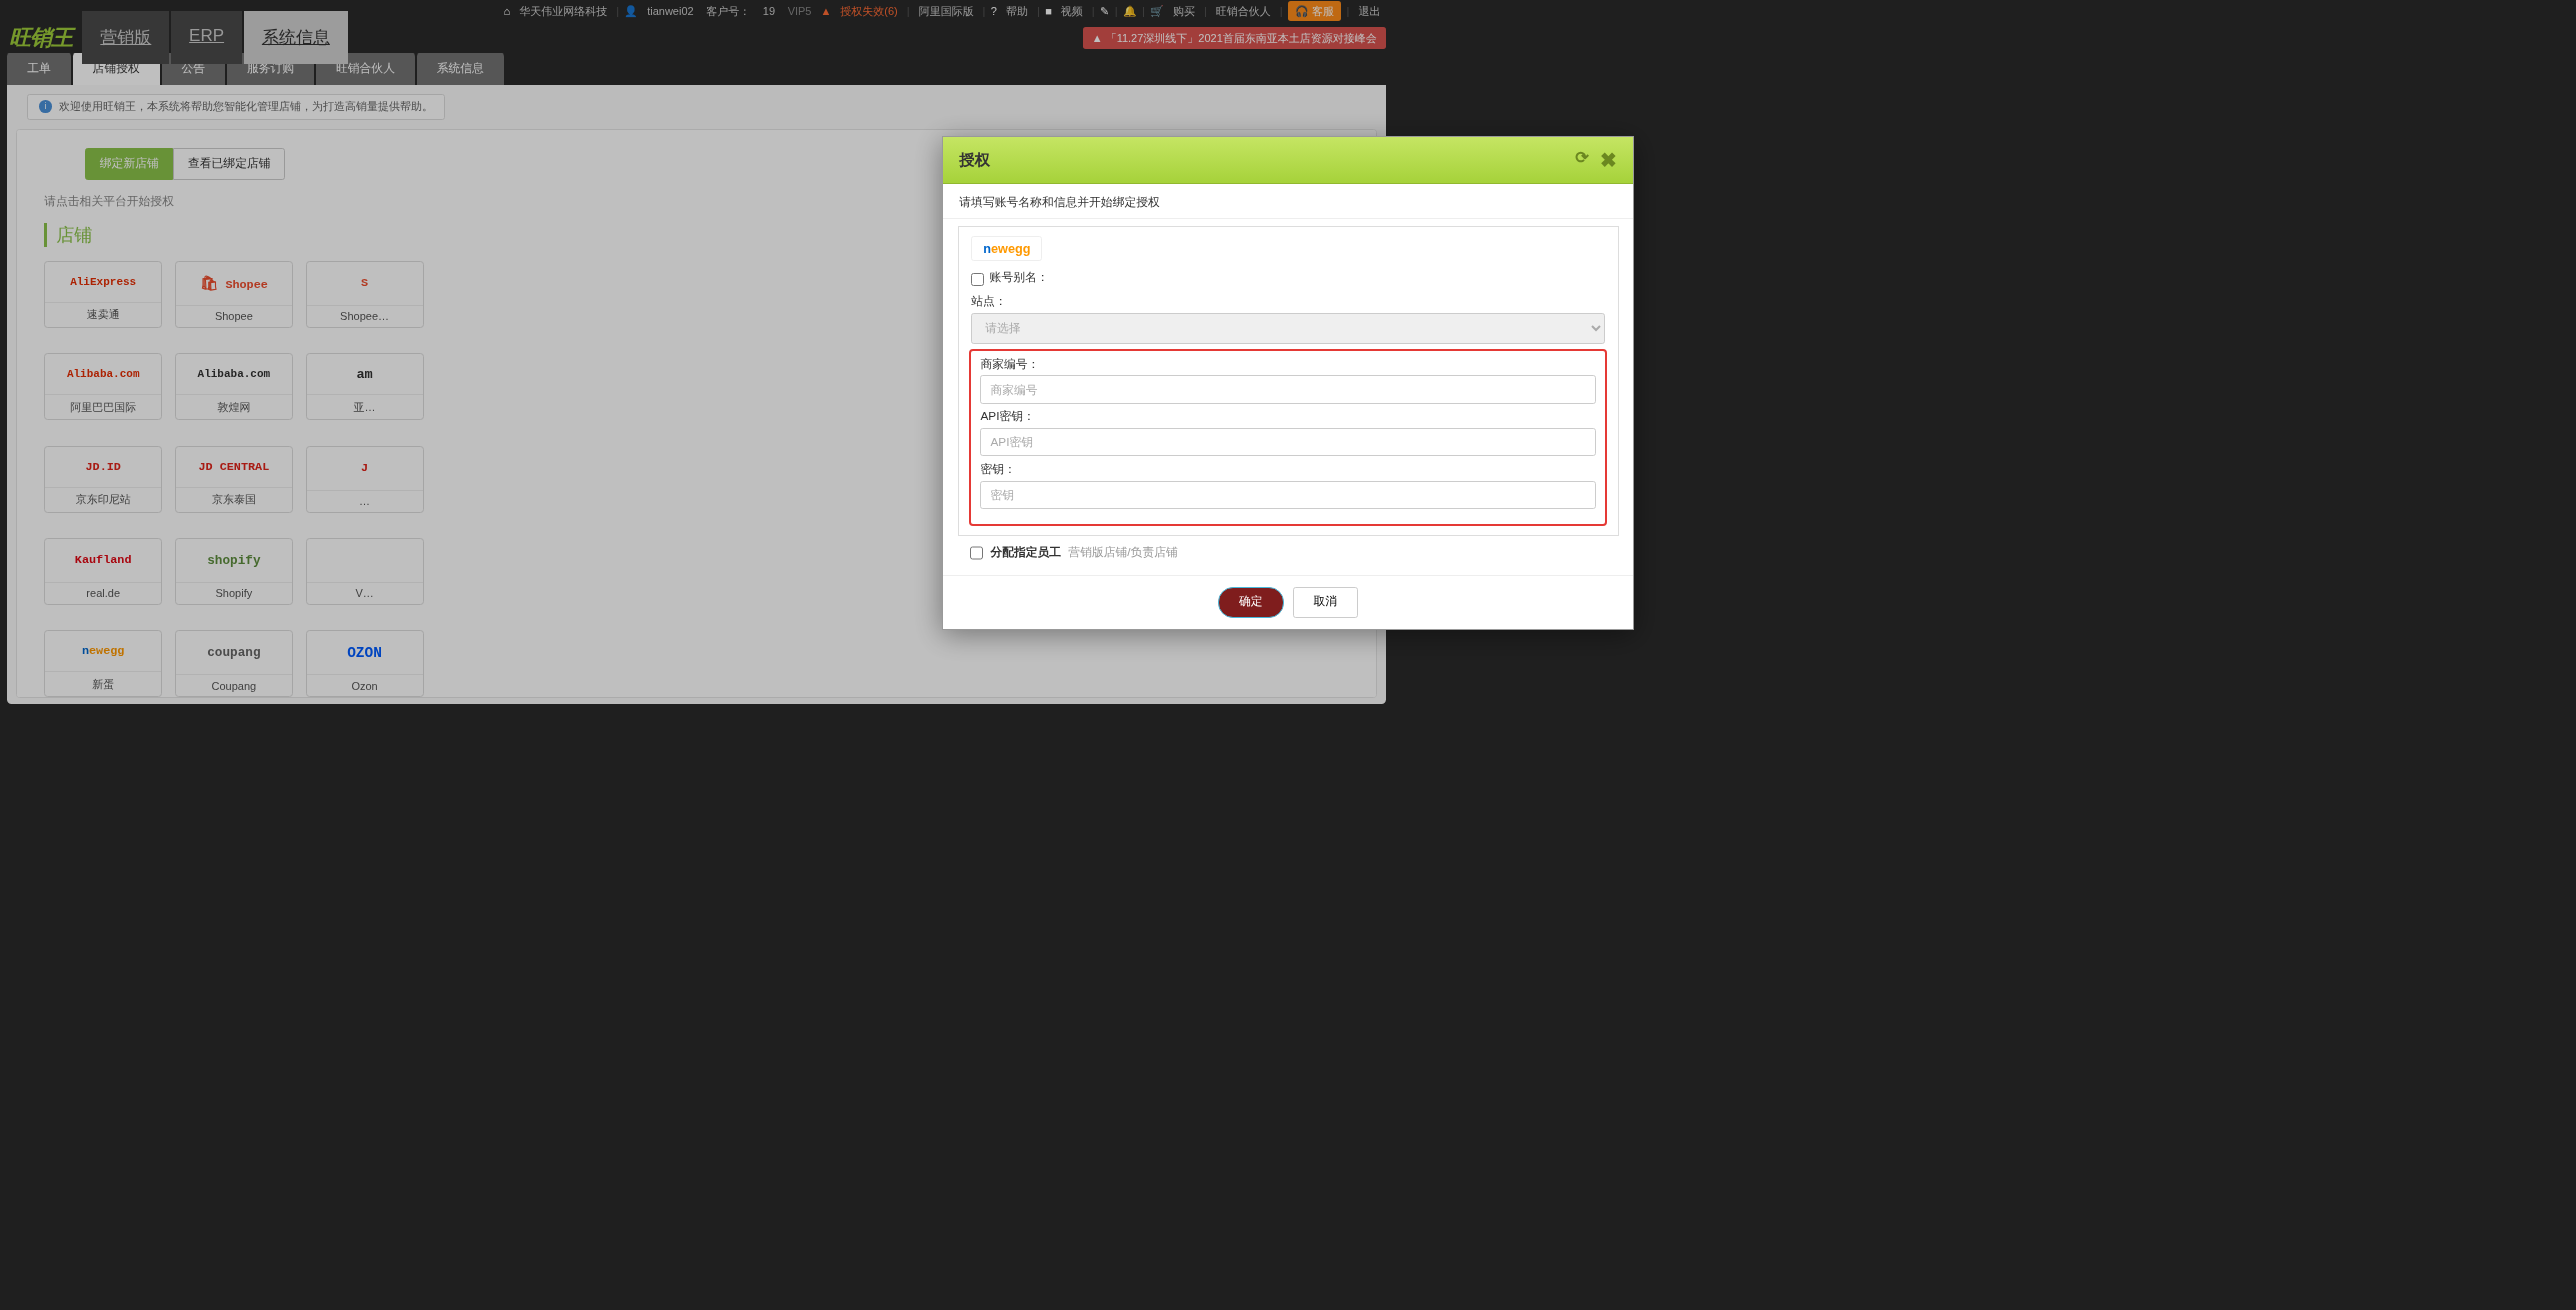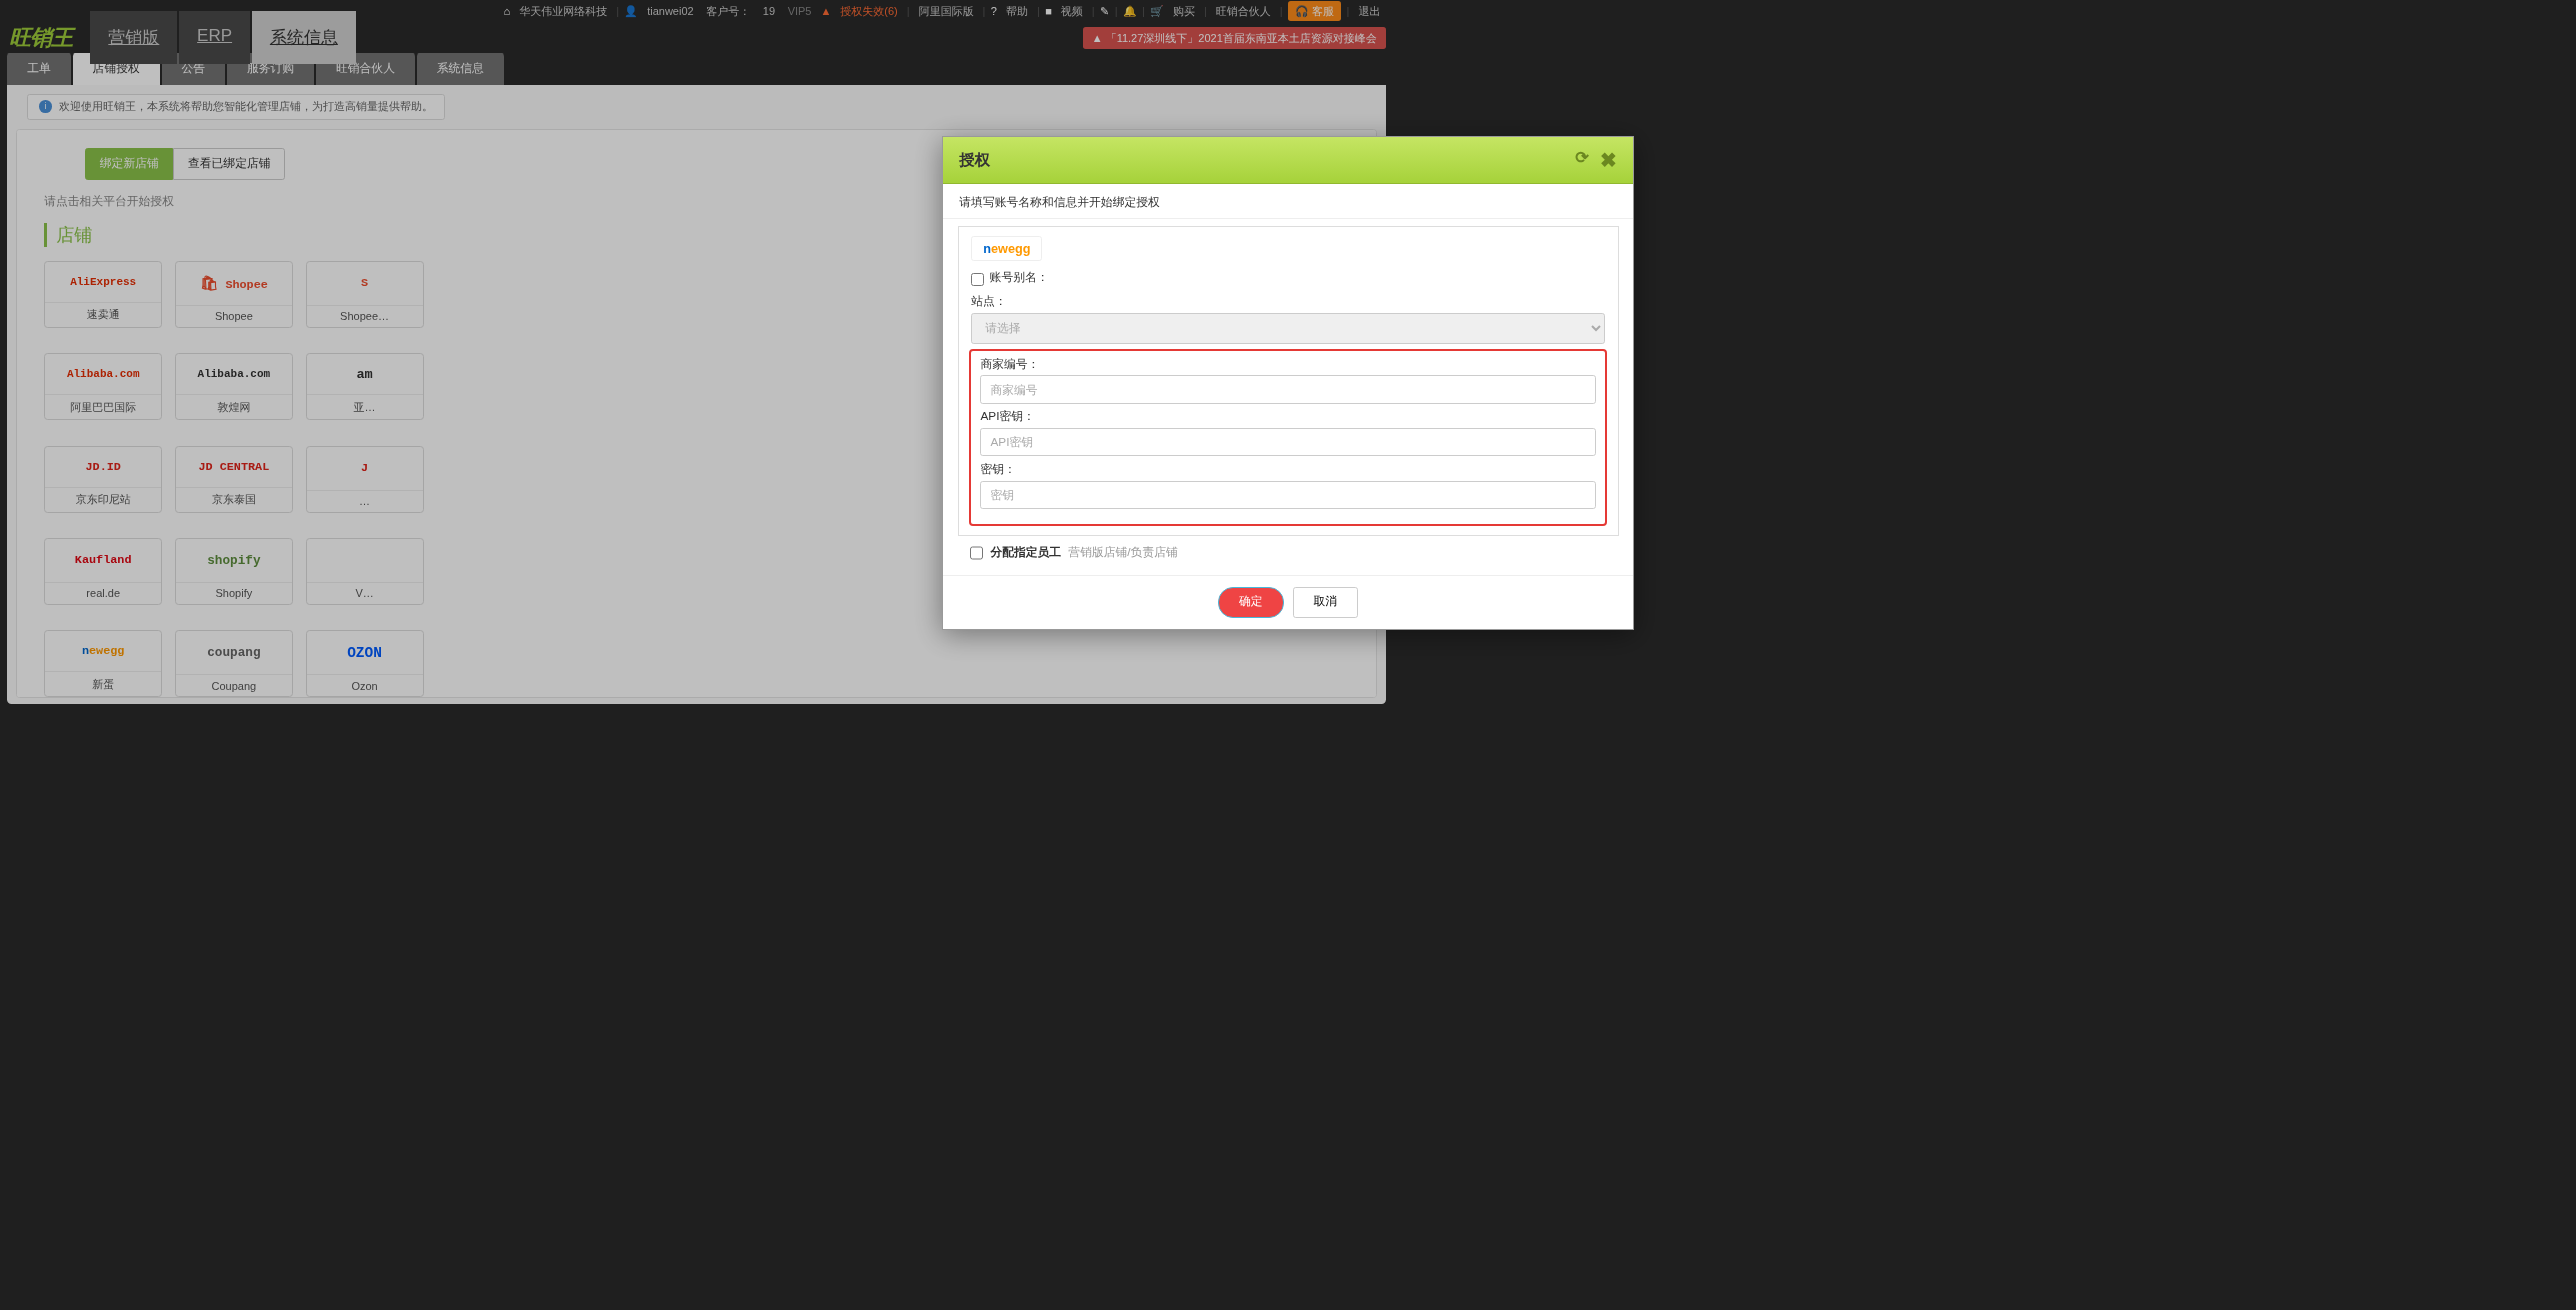--- a/index.html
+++ b/index.html
@@ -41,21 +41,21 @@
       display: flex;
       align-items: center;
       padding-left: 9px;
       position: relative;
     }
     .logo {
       color: #9ecc3a;
       font-size: 22px;
       font-weight: bold;
       font-style: italic;
-      margin-right: 18px;
+      margin-right: 10px;
       letter-spacing: -0.9px;
     }
     .mode-tabs { display: flex; gap: 1.8px; }
     .mode-tab {
       padding: 15px 18px;
       background: #4a4a4a;
       color: #ccc;
       font-size: 17px;
       cursor: pointer;
       text-decoration: underline;
@@ -272,21 +272,21 @@
       background: #fff;
     }
     .btn {
       padding: 6.3px 20px;
       border-radius: 2.7px;
       font-size: 11.8px;
       cursor: pointer;
       border: 0.9px solid #ccc;
       background: #fff;
     }
-    .btn-confirm { background: #ef4444; color: #fff; border-color: #46b8da; border-radius: 15px; }
+    .btn-confirm { background: #7f1d1d; color: #fff; border-color: #46b8da; border-radius: 15px; }
 
     
     .lg-ali { color: #e62e04; font-size: 11px; }
     .lg-shopee { color: #ee4d2d; font-size: 11.8px; }
     .lg-shopee .bag { font-size: 14.5px; }
     .lg-amazon { color: #333; font-size: 13.6px; }
     .lg-jd { color: #e1251b; font-size: 11.8px; }
     .lg-dhgate { color: #333; font-size: 11px; }
     .lg-kaufland { color: #e10915; font-size: 11.8px; font-weight: bold; }
     .lg-shopify { color: #5e8e3e; font-size: 12.7px; font-weight: bold; }

